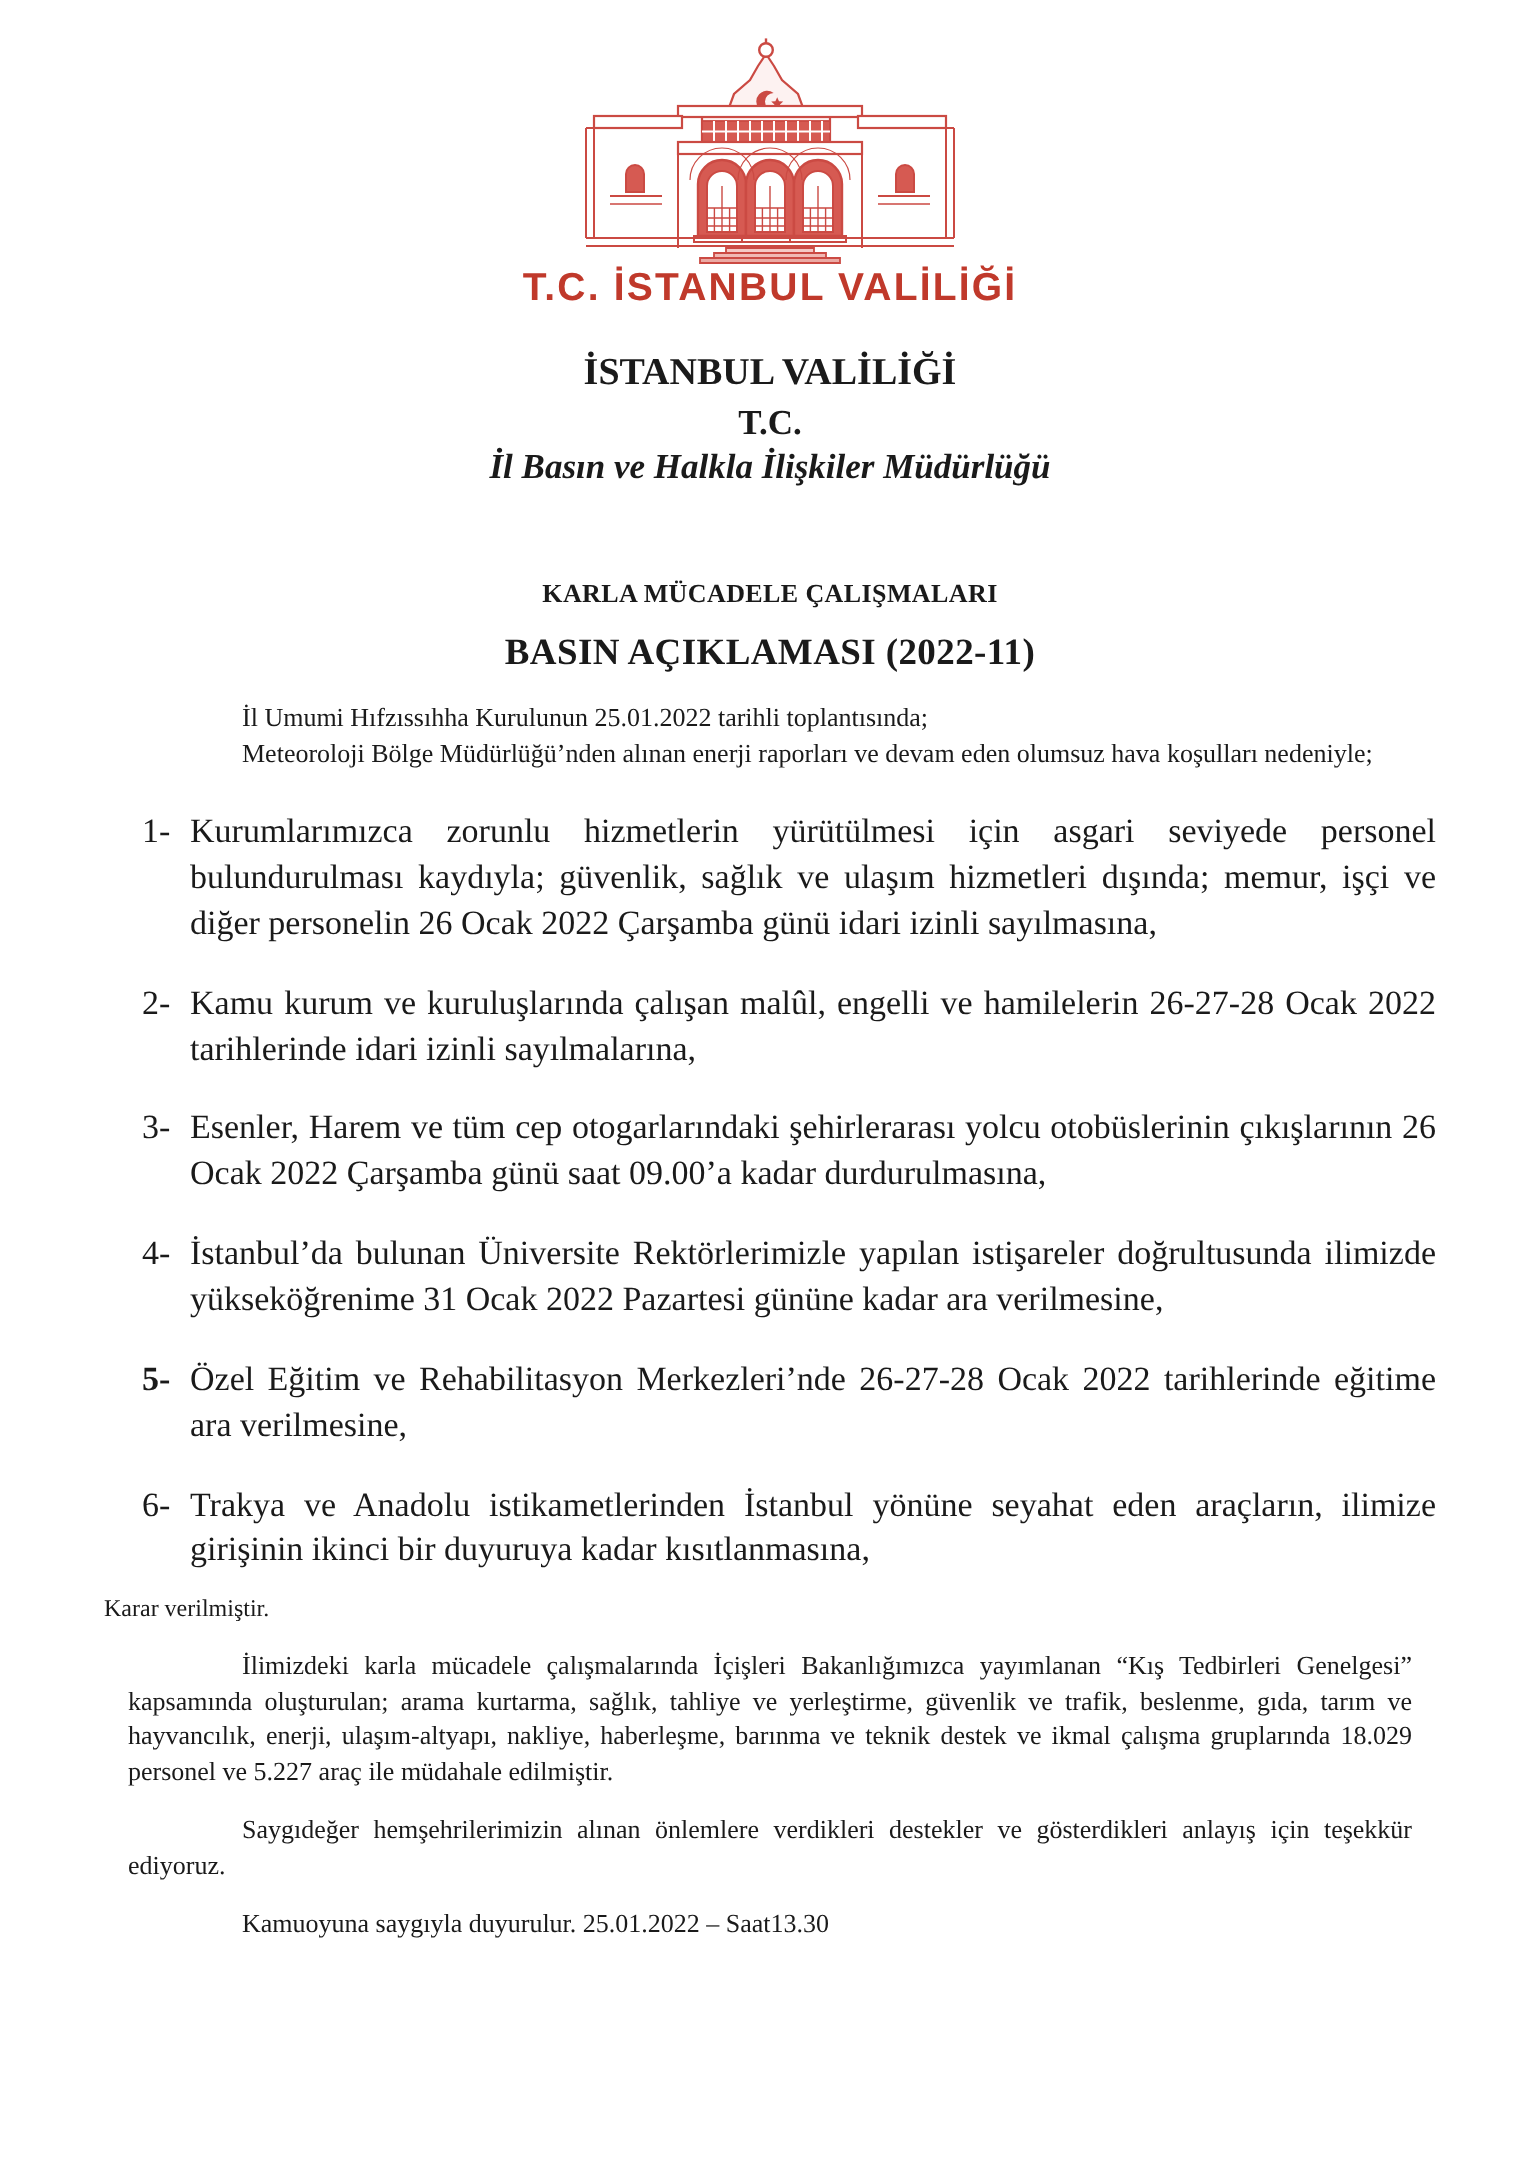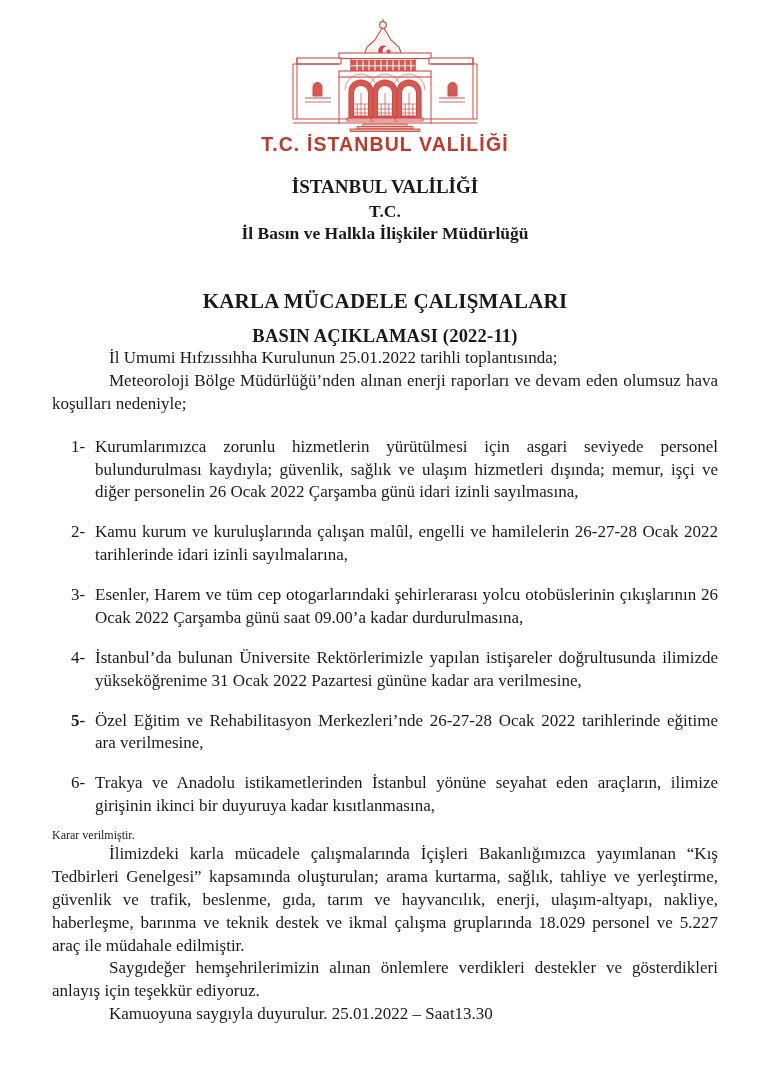--- a/index.html
+++ b/index.html
@@ -48,48 +48,48 @@
   .heading-group {
     text-align: center;
     margin-top: 19px;
   }
   .h-line {
     font-weight: bold;
     line-height: 1.30;
   }
   .h-tc     { font-size: 17.5px; }
   .h-vali   { font-size: 19px; }
-  .h-mud    { font-size: 17.5px; }
+  .h-mud    { font-size: 17.5px; font-style: italic; }
 
   .title-group {
     text-align: center;
     margin-top: 44px;
   }
   .title-main {
-    font-size: 21px;
+    font-size: 13px;
     font-weight: bold;
     letter-spacing: 0.2px;
   }
   .title-sub {
     font-size: 18.5px;
     font-weight: bold;
     margin-top: 12px;
     letter-spacing: 0.2px;
   }
   .body-inner {
     width: 666px;
     margin-left: 52px;
   }
 
   p.para {
-    font-size: 17px;
+    font-size: 13px;
     line-height: 1.345;
     text-align: justify;
     text-justify: inter-word;
-    margin: 0;
+    margin: 12px;
   }
   .intro {
     margin-top: 38px;
   }
   .intro .indent-line {
     display: block;
     text-indent: 57px;
   }
 
   ol.decisions {

